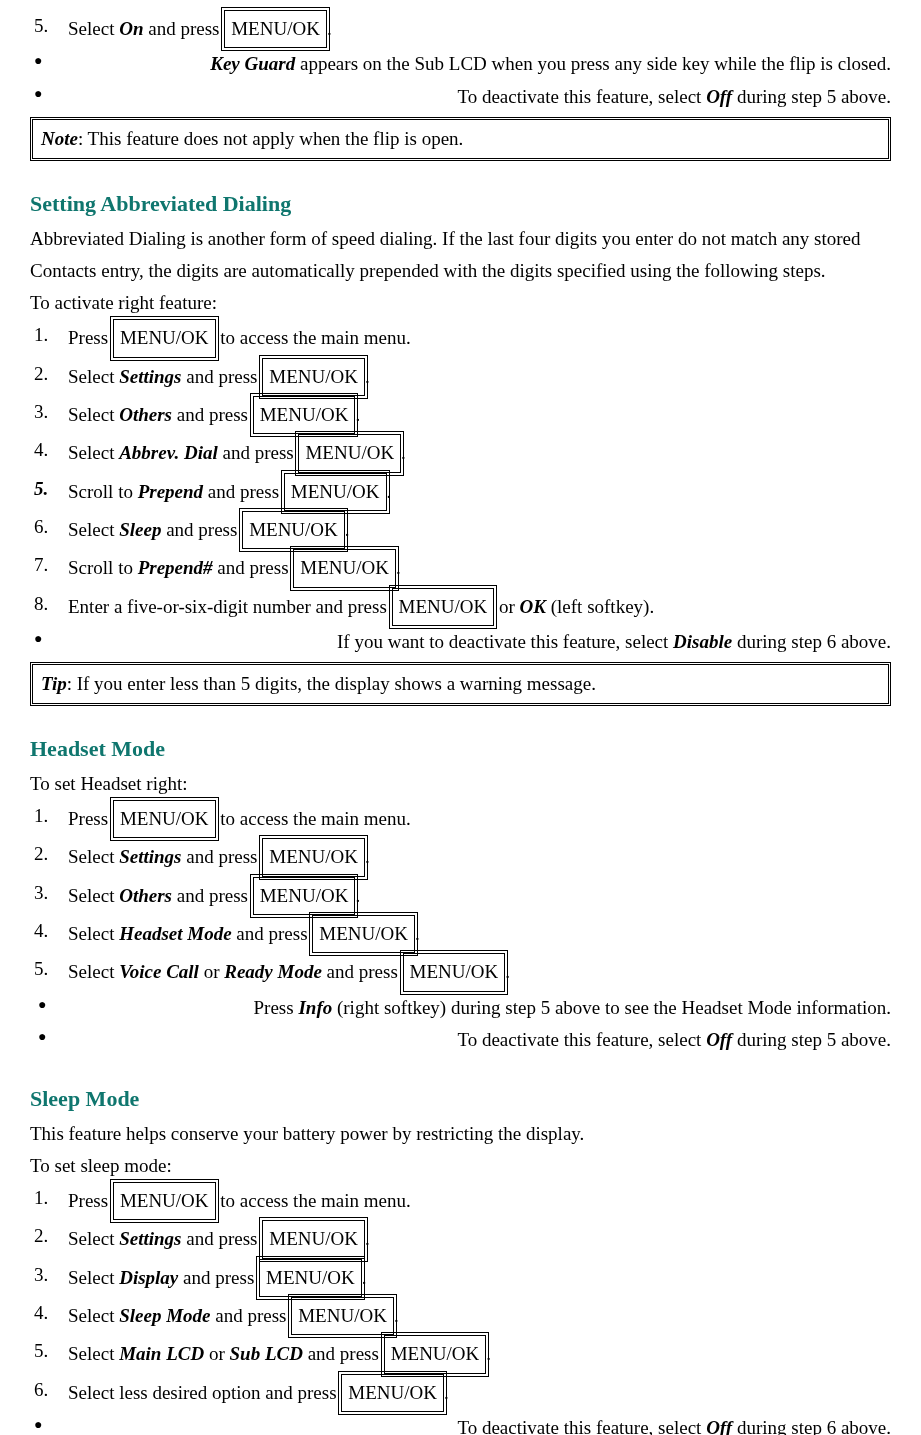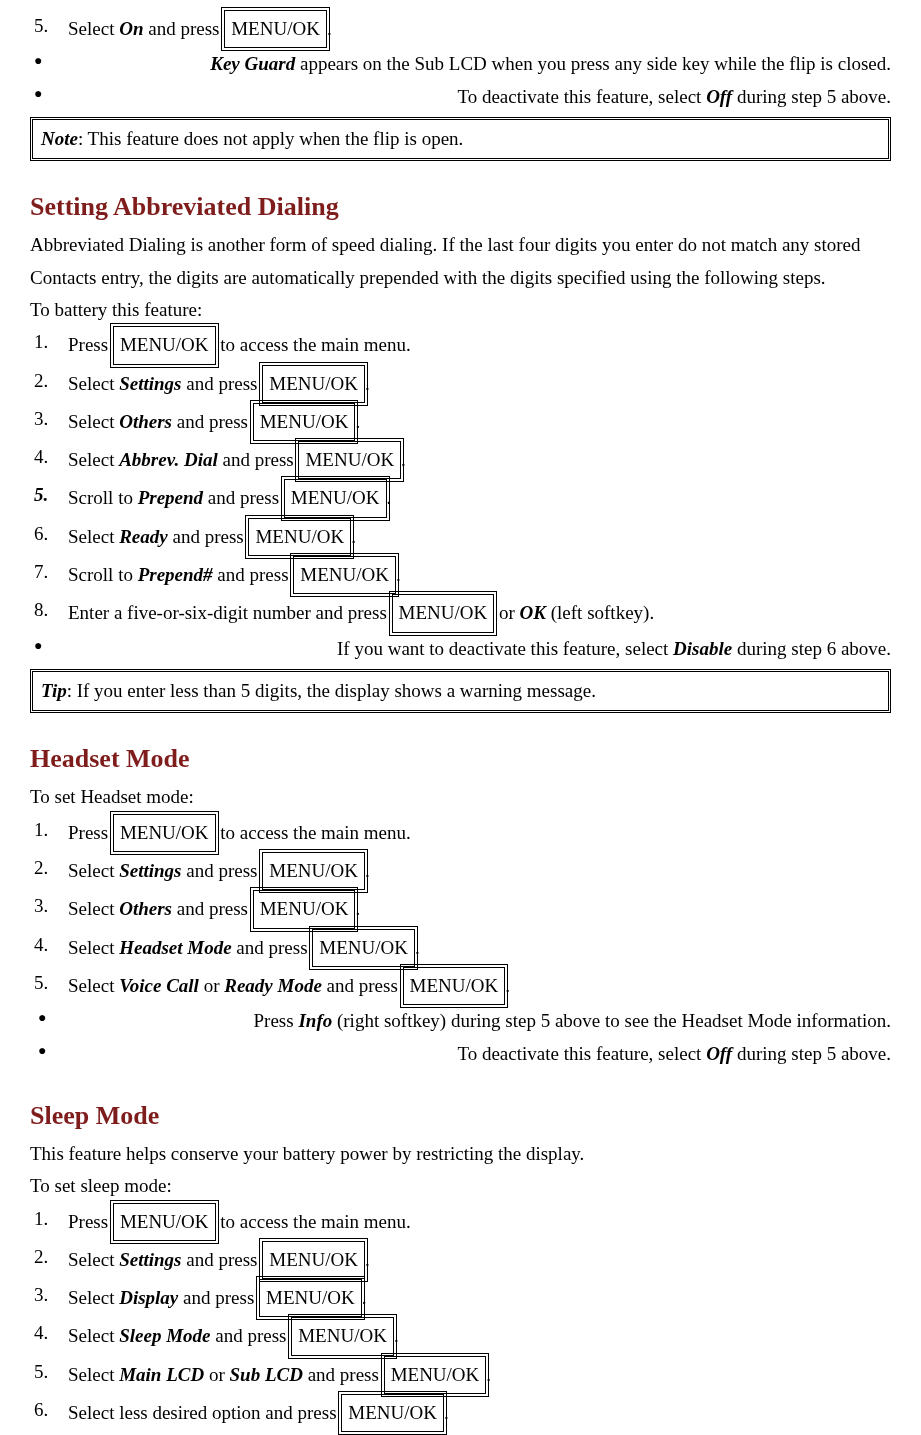--- a/index.html
+++ b/index.html
@@ -36,23 +36,23 @@
   .ul-indent { padding-left: 8px; }
   .b { font-weight: bold; font-style: italic; }
   .boxed {
     border: 1px solid #000;
     outline: 1px solid #000;
     outline-offset: 2px;
     padding: 2px 6px;
     display: inline-block;
   }
   .h-red {
-    color: #7f1d1d;
+    color: #0f766e;
     font-weight: bold;
-    font-size: 26px;
+    font-size: 22px;
     margin-top: 24px;
   }
   .para { }
   .note-box {
     border: 3.5px double #000;
     padding: 3px 8px;
     margin: 4px 0;
   }
 </style>
 </head>
@@ -78,21 +78,21 @@
     <span>To deactivate this feature, select </span><span class="b">Off</span><span> during step 5 above.</span>
   </div>
 </div>
 
 <div class="note-box">
   <span class="b">Note</span><span>: This feature does not apply when the flip is open.</span>
 </div>
 
 <div class="h-red">Setting Abbreviated Dialing</div>
 <div class="para">Abbreviated Dialing is another form of speed dialing. If the last four digits you enter do not match any stored Contacts entry, the digits are automatically prepended with the digits specified using the following steps.</div>
-<div class="para">To battery this feature:</div>
+<div class="para">To activate right feature:</div>
 
 <div class="ol-line">
   <div class="ol-num">1.</div>
   <div class="ol-text">
     <span>Press </span><span class="boxed">MENU/OK</span><span> to access the main menu.</span>
   </div>
 </div>
 
 <div class="ol-line">
   <div class="ol-num">2.</div>
@@ -118,21 +118,21 @@
 <div class="ol-line">
   <div class="ol-num b">5.</div>
   <div class="ol-text">
     <span>Scroll to </span><span class="b">Prepend</span><span> and press </span><span class="boxed">MENU/OK</span><span>.</span>
   </div>
 </div>
 
 <div class="ol-line">
   <div class="ol-num">6.</div>
   <div class="ol-text">
-    <span>Select </span><span class="b">Ready</span><span> and press </span><span class="boxed">MENU/OK</span><span>.</span>
+    <span>Select </span><span class="b">Sleep</span><span> and press </span><span class="boxed">MENU/OK</span><span>.</span>
   </div>
 </div>
 
 <div class="ol-line">
   <div class="ol-num">7.</div>
   <div class="ol-text">
     <span>Scroll to </span><span class="b">Prepend#</span><span> and press </span><span class="boxed">MENU/OK</span><span>.</span>
   </div>
 </div>
 
@@ -148,21 +148,21 @@
   <div class="ul-text">
     <span>If you want to deactivate this feature, select </span><span class="b">Disable</span><span> during step 6 above.</span>
   </div>
 </div>
 
 <div class="note-box">
   <span class="b">Tip</span><span>: If you enter less than 5 digits, the display shows a warning message.</span>
 </div>
 
 <div class="h-red">Headset Mode</div>
-<div class="para">To set Headset mode:</div>
+<div class="para">To set Headset right:</div>
 
 <div class="ol-line">
   <div class="ol-num">1.</div>
   <div class="ol-text">
     <span>Press </span><span class="boxed">MENU/OK</span><span> to access the main menu.</span>
   </div>
 </div>
 
 <div class="ol-line">
   <div class="ol-num">2.</div>

